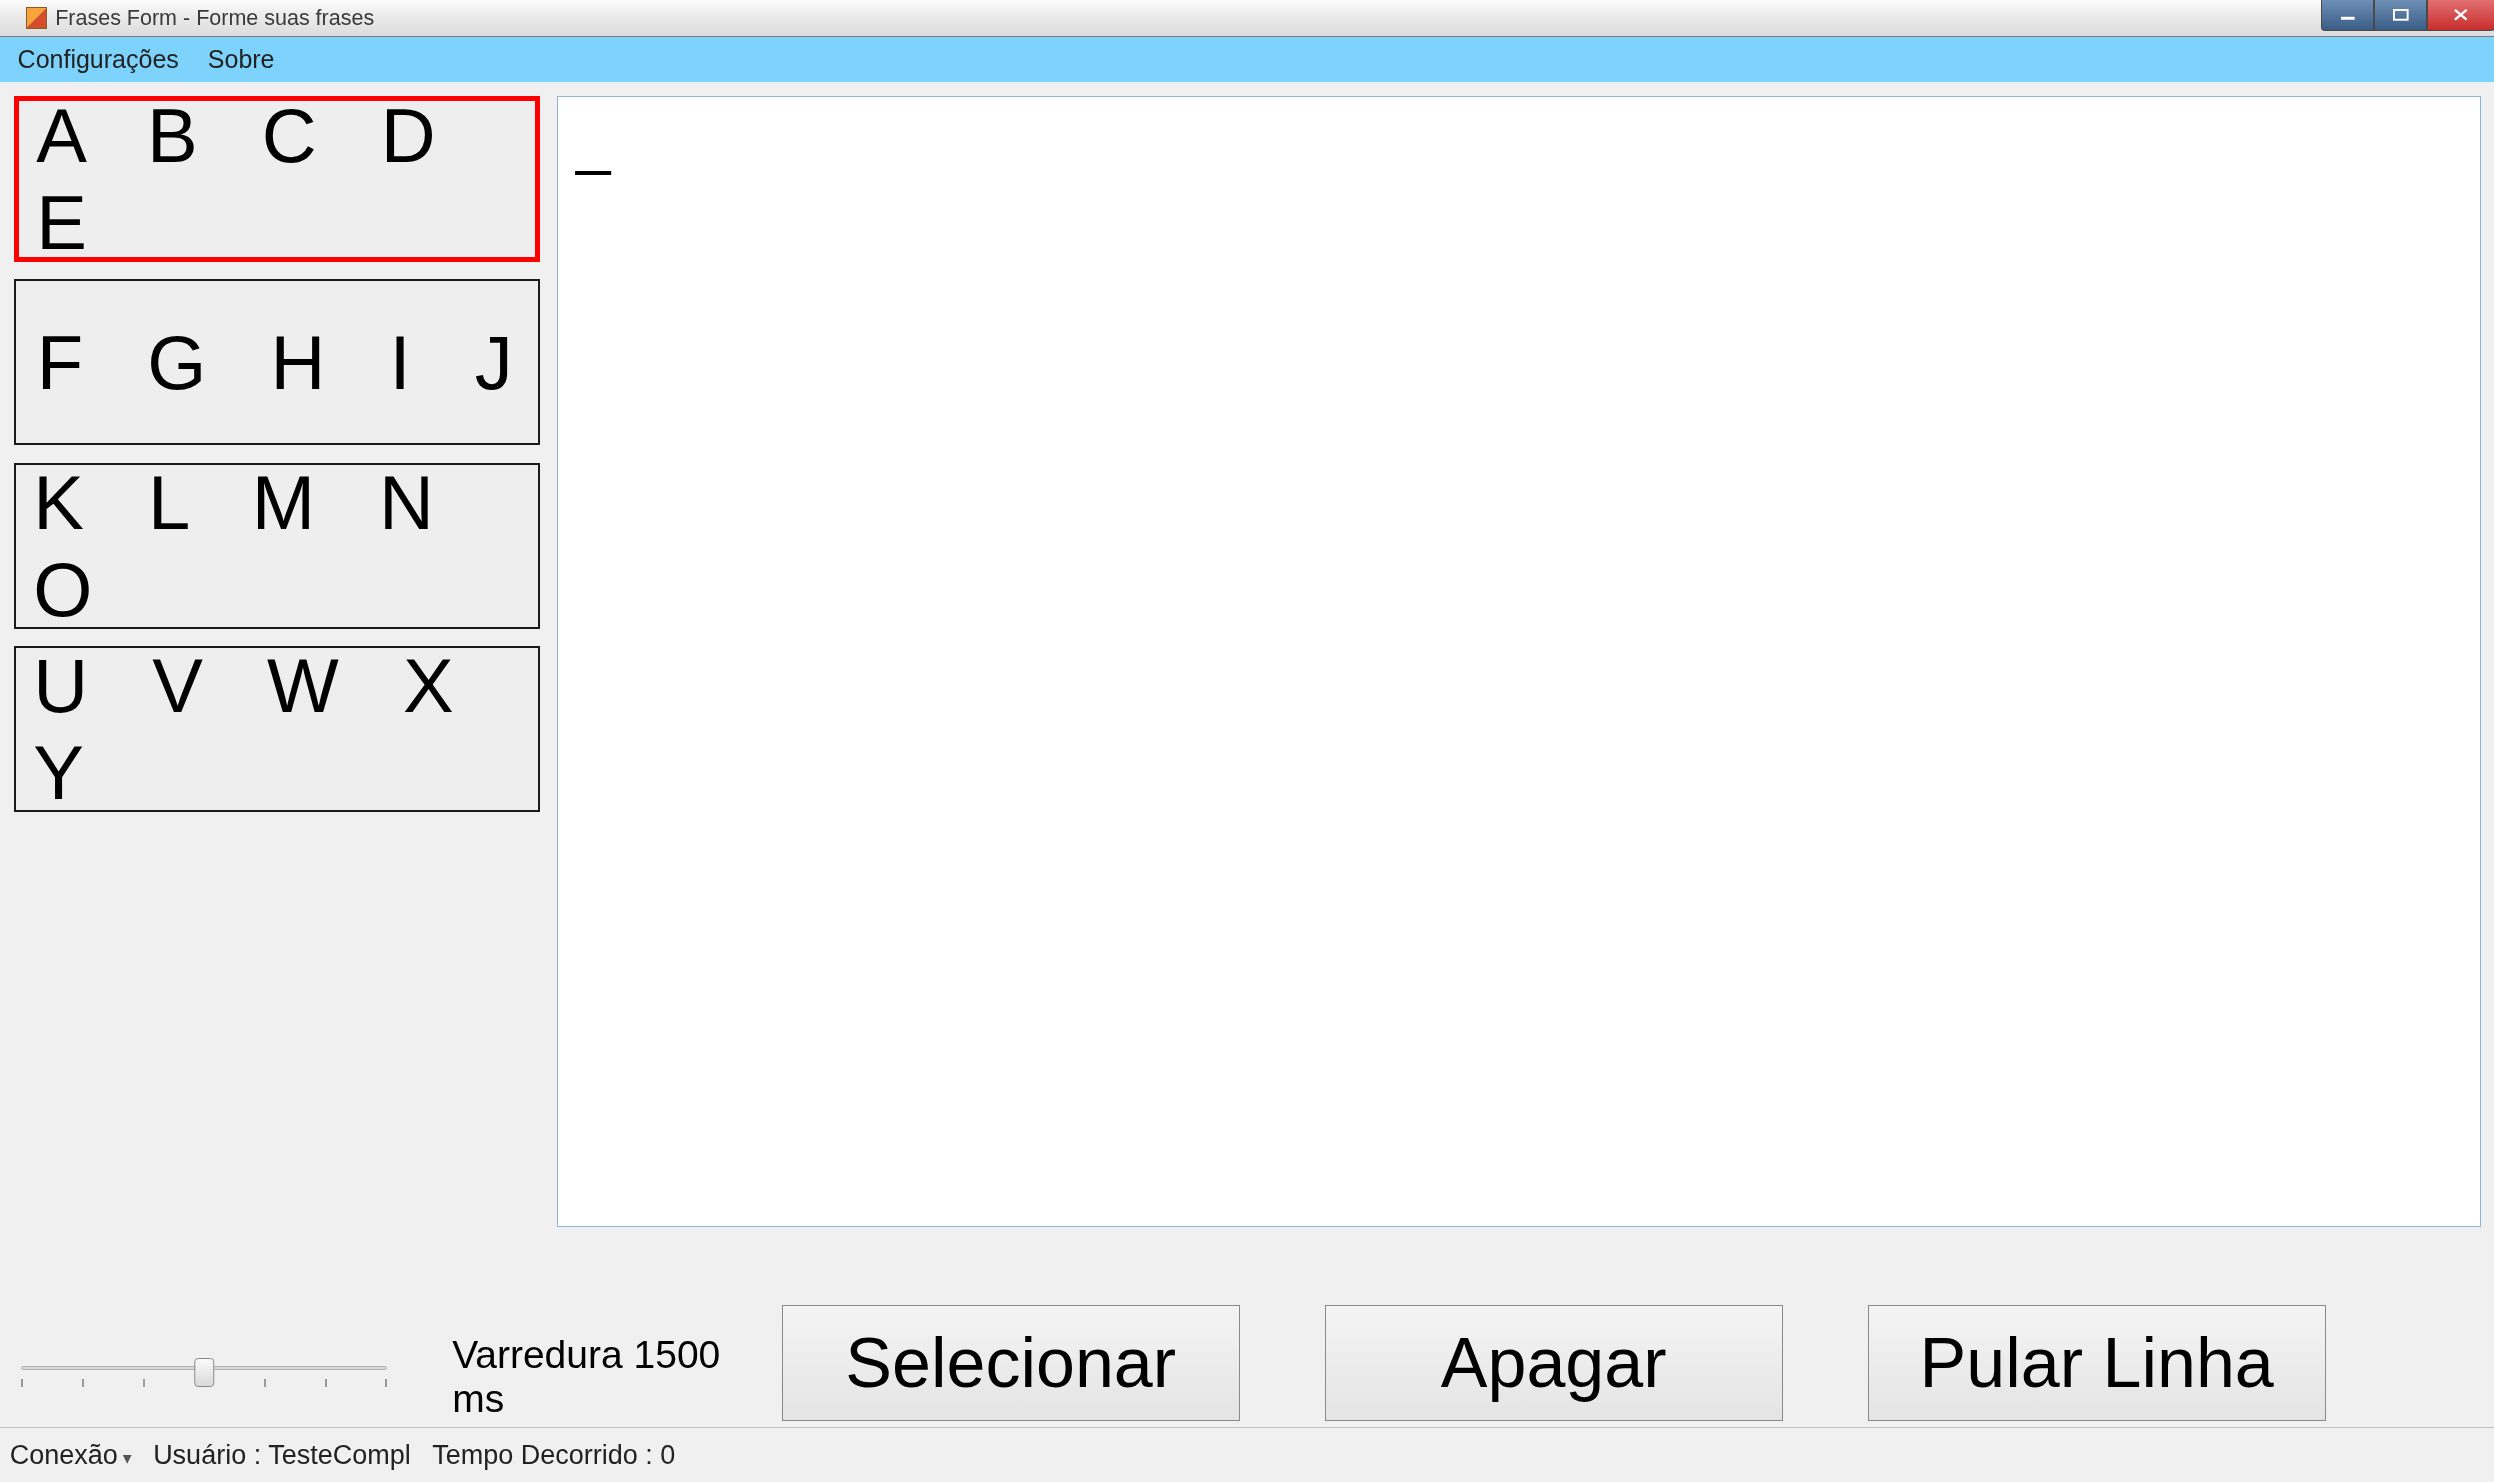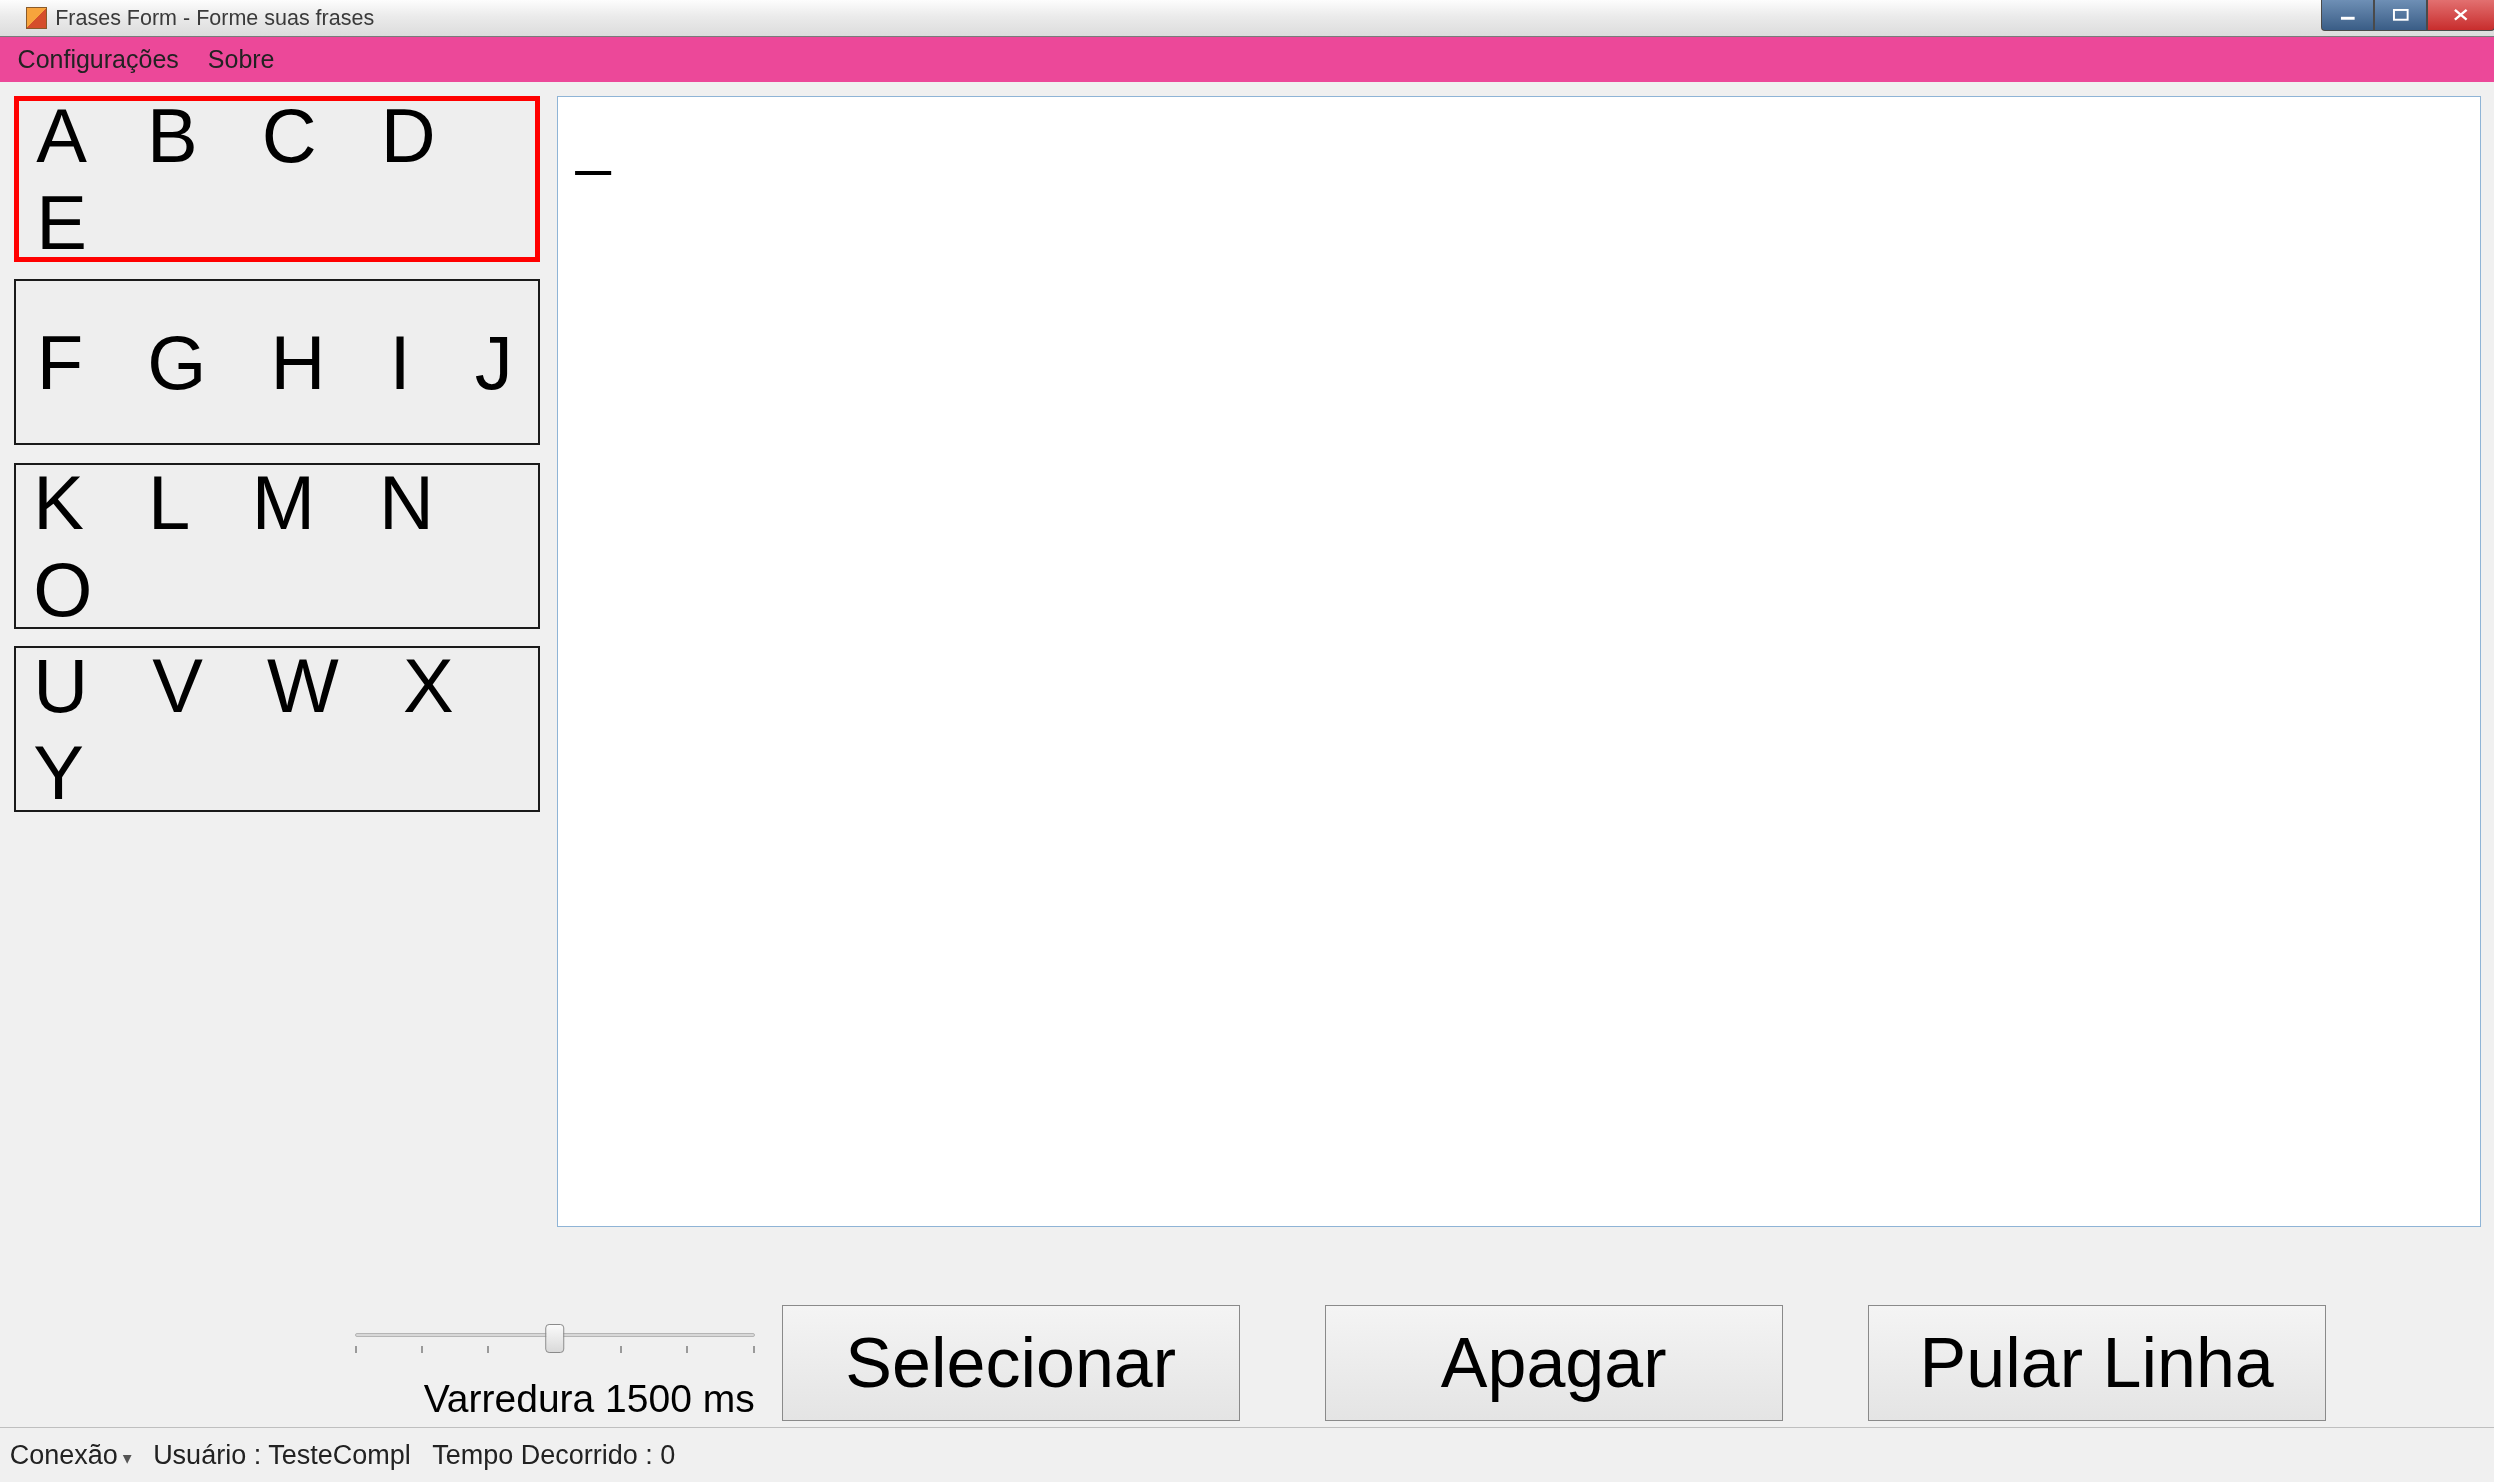--- a/index.html
+++ b/index.html
@@ -49,21 +49,21 @@
       color: #fff;
     }
     .winbtn.min  { background: linear-gradient(to bottom,#6e8fb5,#3a5d86); border-radius: 0 0 0 3.9px; }
     .winbtn.max  { background: linear-gradient(to bottom,#6e8fb5,#3a5d86); }
     .winbtn.close{ background: linear-gradient(to bottom,#e27070,#c82d2d); border-radius: 0 0 3.9px 0; width: 68px; }
     .winbtn svg { display:block; }
 
     
     .menubar {
       height: 45px;
-      background: #ec4899;
+      background: #7dd3fc;
       display: flex;
       align-items: center;
       padding-left: 17.6px;
       gap: 29px;
       font-size: 25px;
       color: #222;
     }
     .menubar .menu-item { cursor: default; }
 
     
@@ -121,22 +121,22 @@
     .controls-row {
       display: flex;
       align-items: flex-end;
       padding: 9.8px 13.7px 5.9px 13.7px;
       gap: 27px;
     }
 
     .slider-block {
       width: 741px;
       display: flex;
-      flex-direction: column;
-      align-items: flex-end;
+      flex-direction: row;
+      align-items: center;
       gap: 16px;
       padding-left: 7.8px;
     }
     .slider-track {
       position: relative;
       width: 400px;
       height: 35px;
     }
     .slider-rail {
       position: absolute;

